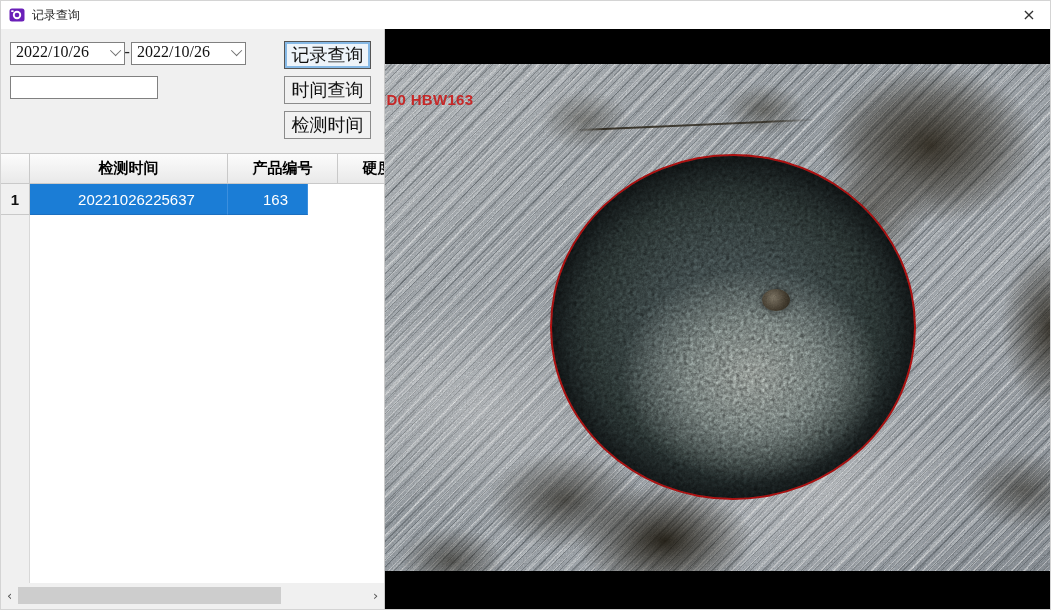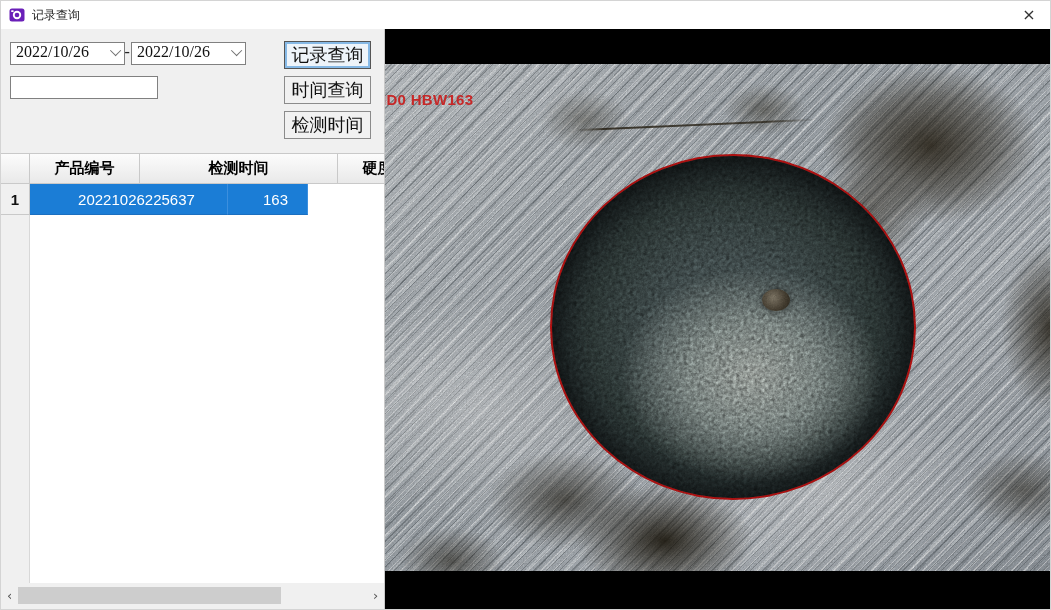--- a/index.html
+++ b/index.html
@@ -130,22 +130,22 @@
       <button class="btn btn-time">记录查询</button>
       <button class="btn btn-id">时间查询</button>
       <button class="btn btn-export">检测时间</button>
 
       <div class="grid-bg"></div>
       <div class="rowheader-strip"></div>
 
       <div class="rtable">
         <div class="trow hrow">
           <div class="cell c-idx"></div>
+          <div class="cell c-time">检测时间</div>
           <div class="cell c-pid">产品编号</div>
-          <div class="cell c-time">检测时间</div>
           <div class="cell c-hard">硬度</div>
         </div>
         <div class="trow drow">
           <div class="cell c-idx">1</div>
           <div class="cell c-time sel">20221026225637</div>
           <div class="cell c-hard sel">163</div>
         </div>
       </div>
 
       <div class="hscroll">

